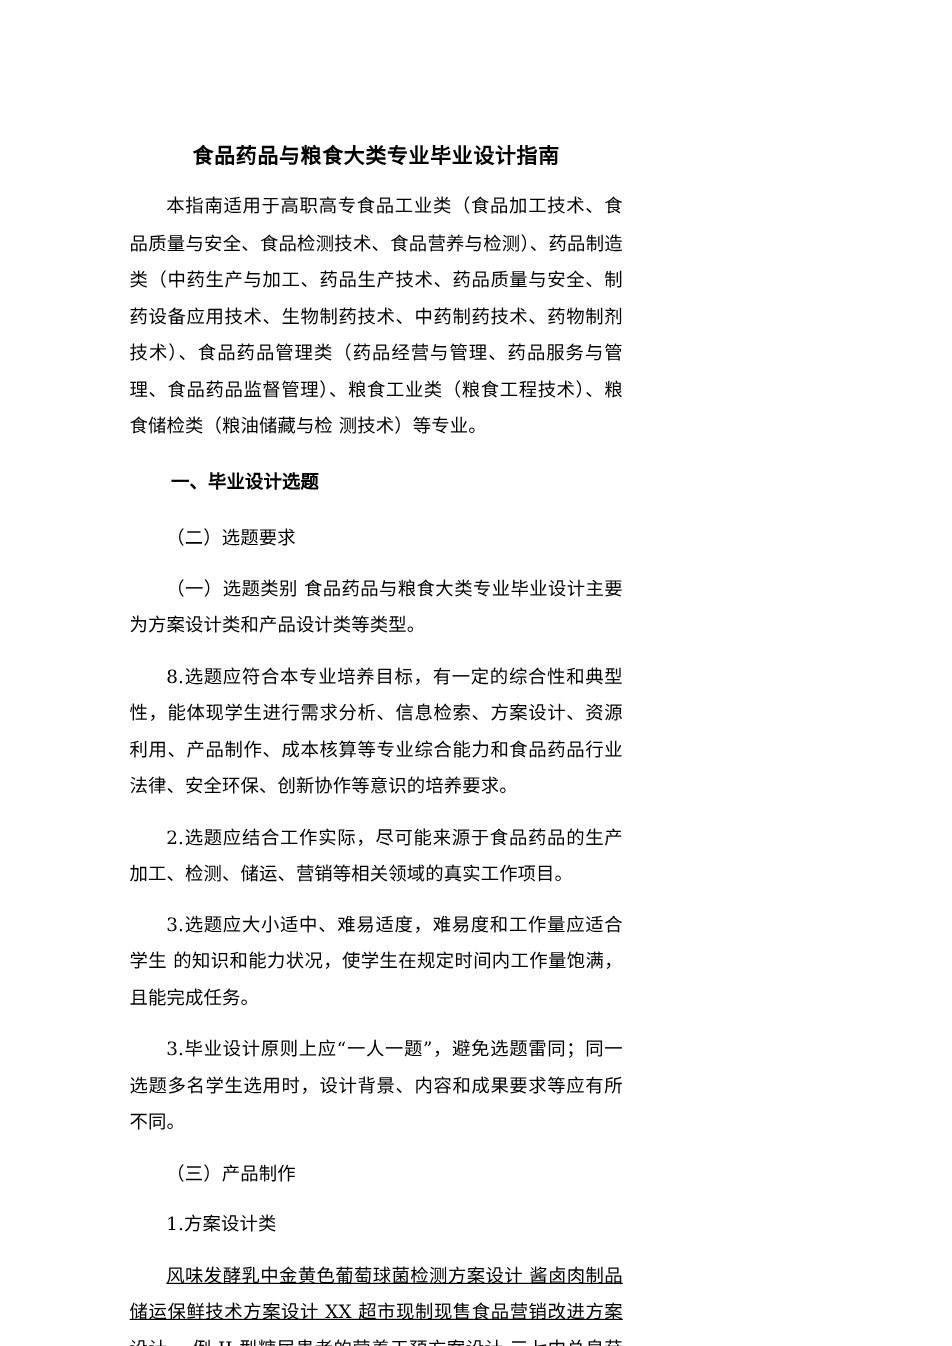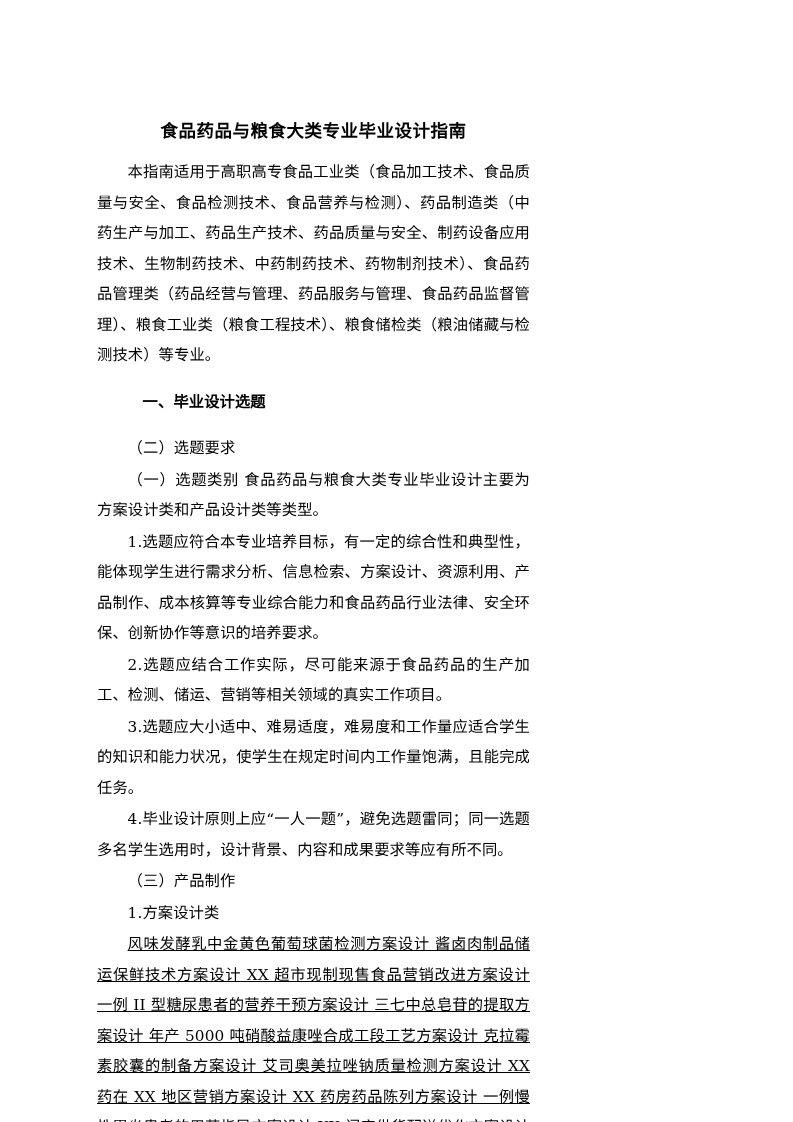--- a/index.html
+++ b/index.html
@@ -25,21 +25,21 @@
   }
   .doc-title {
     text-align: center;
     font-size: 17.5px;
     font-weight: bold;
     letter-spacing: 0.5px;
     margin: 0 0 13px 0;
     line-height: 1.5;
   }
   p {
-    margin: 1px;
+    margin: 12px;
     font-size: 15.3px;
     line-height: 30.5px;
     text-align: justify;
     text-justify: inter-ideograph;
     letter-spacing: 0.1px;
   }
   .indent {
     text-indent: 2em;
   }
   .heading-num {
@@ -62,27 +62,27 @@
   <h1 class="doc-title">食品药品与粮食大类专业毕业设计指南</h1>
 
   <p class="indent">本指南适用于高职高专食品工业类（食品加工技术、食品质量与安全、食品检测技术、食品营养与检测）、药品制造类（中药生产与加工、药品生产技术、药品质量与安全、制药设备应用技术、生物制药技术、中药制药技术、药物制剂技术）、食品药品管理类（药品经营与管理、药品服务与管理、食品药品监督管理）、粮食工业类（粮食工程技术）、粮食储检类（粮油储藏与检 测技术）等专业。</p>
 
   <p class="heading-num">一、毕业设计选题</p>
 
   <p class="indent">（二）选题要求</p>
 
   <p class="indent">（一）选题类别  食品药品与粮食大类专业毕业设计主要为方案设计类和产品设计类等类型。</p>
 
-  <p class="indent">1.选题应符合本专业培养目标，有一定的综合性和典型性，能体现学生进行需求分析、信息检索、方案设计、资源利用、产品制作、成本核算等专业综合能力和食品药品行业法律、安全环保、创新协作等意识的培养要求。</p>
+  <p class="indent">8.选题应符合本专业培养目标，有一定的综合性和典型性，能体现学生进行需求分析、信息检索、方案设计、资源利用、产品制作、成本核算等专业综合能力和食品药品行业法律、安全环保、创新协作等意识的培养要求。</p>
 
   <p class="indent">2.选题应结合工作实际，尽可能来源于食品药品的生产加工、检测、储运、营销等相关领域的真实工作项目。</p>
 
   <p class="indent">3.选题应大小适中、难易适度，难易度和工作量应适合学生 的知识和能力状况，使学生在规定时间内工作量饱满，且能完成任务。</p>
 
-  <p class="indent">4.毕业设计原则上应“一人一题”，避免选题雷同；同一选题多名学生选用时，设计背景、内容和成果要求等应有所不同。</p>
+  <p class="indent">3.毕业设计原则上应“一人一题”，避免选题雷同；同一选题多名学生选用时，设计背景、内容和成果要求等应有所不同。</p>
 
   <p class="indent">（三）产品制作</p>
 
   <p class="indent">1.方案设计类</p>
 
   <p class="examples">风味发酵乳中金黄色葡萄球菌检测方案设计  酱卤肉制品储运保鲜技术方案设计  XX 超市现制现售食品营销改进方案设计  一例 II 型糖尿患者的营养干预方案设计  三七中总皂苷的提取方案设计  年产 5000 吨硝酸益康唑合成工段工艺方案设计  克拉霉素胶囊的制备方案设计  艾司奥美拉唑钠质量检测方案设计  XX 药在 XX 地区营销方案设计  XX 药房药品陈列方案设计  一例慢性胃炎患者的用药指导方案设计  XX 门店供货配送优化方案设计  XX 企业原料仓库管理方案设计  ）</p>
 
 </div>
 
 </body></html>

